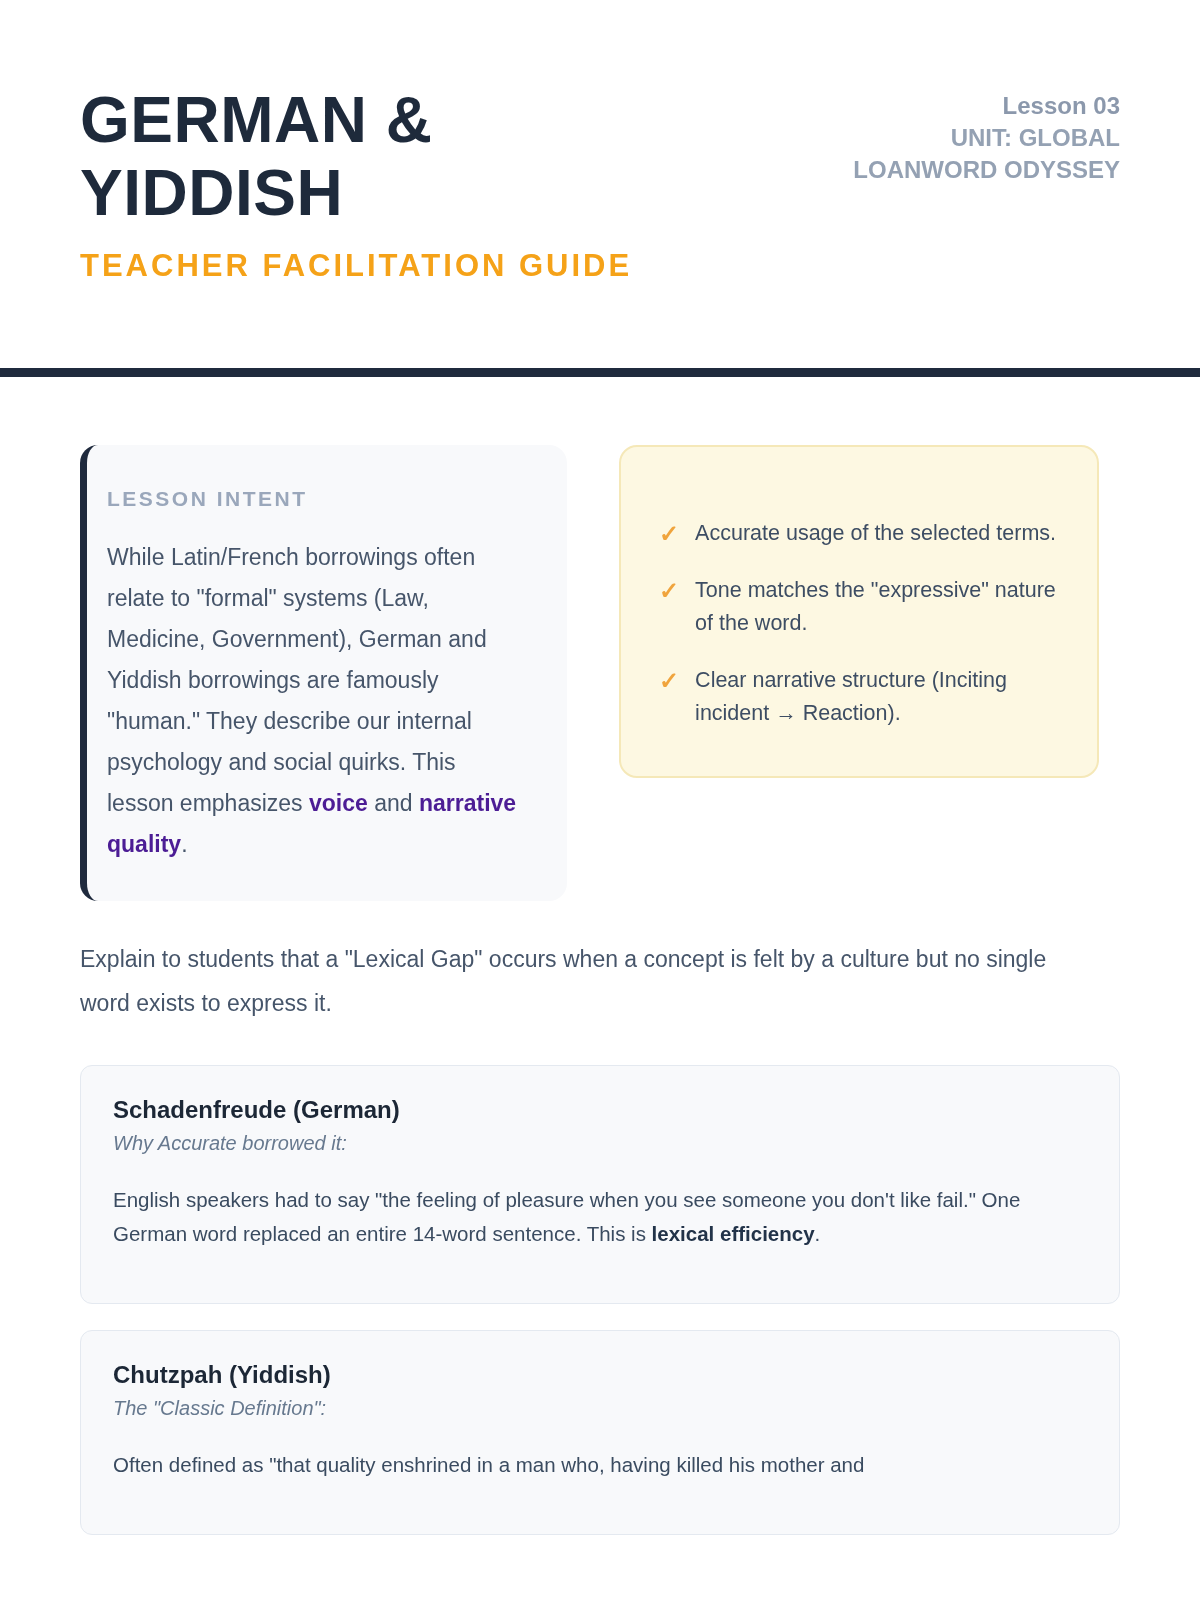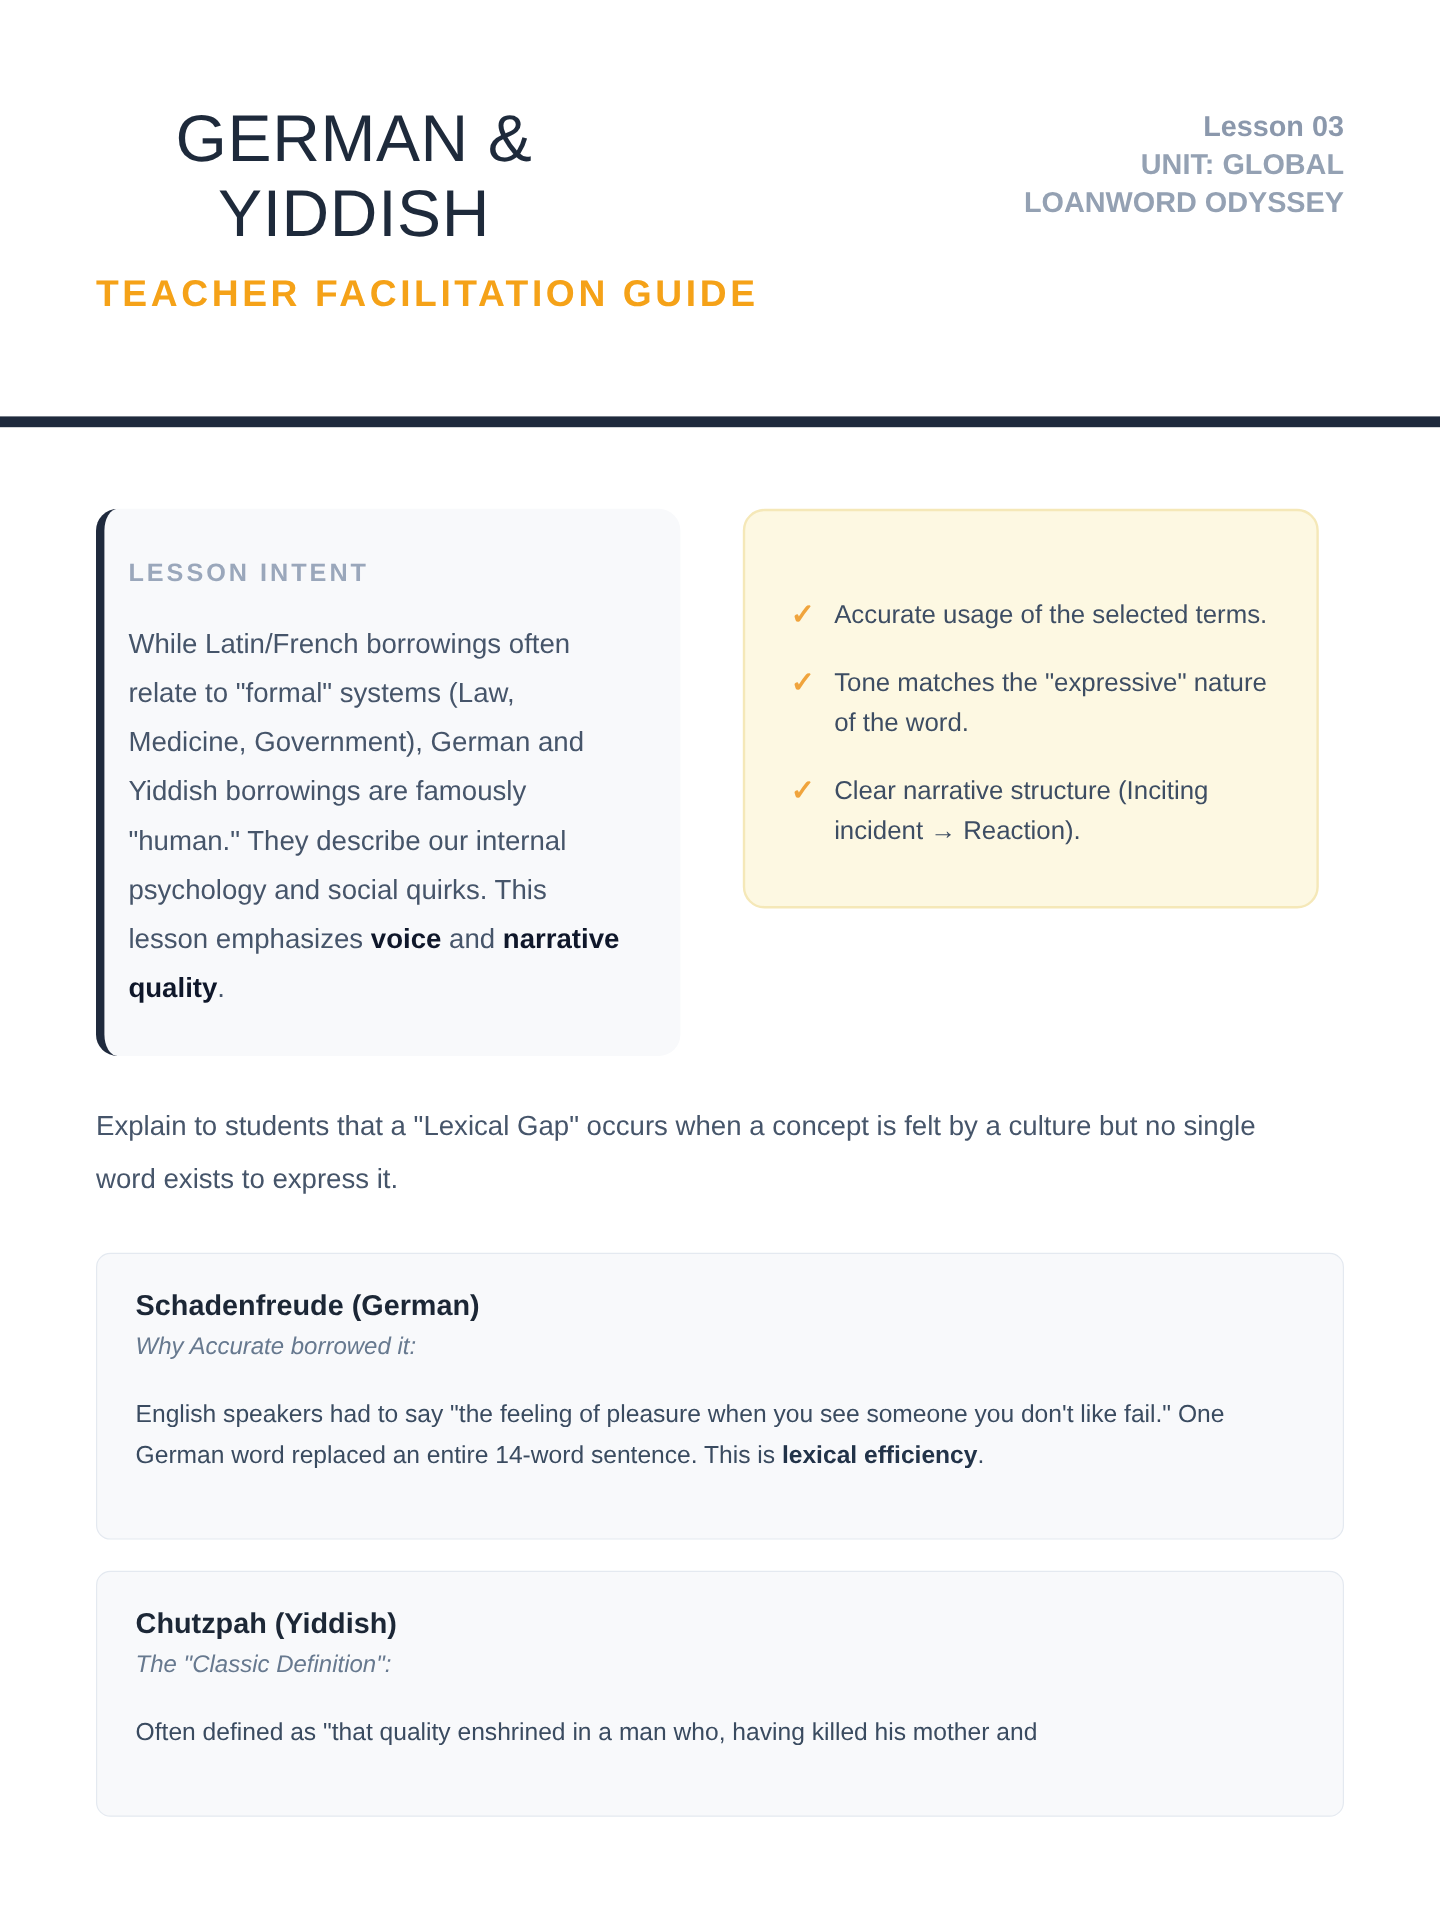--- a/index.html
+++ b/index.html
@@ -18,39 +18,39 @@
     --term-body: #3a4b60;
     --term-subtitle: #67798f;
   }
   * { margin:0; padding:0; box-sizing:border-box; }
   html,body { width:1200px; height:1600px; overflow:hidden; background:#ffffff;
     font-family:"Liberation Sans", sans-serif; }
   .page { padding:84px 80px 0 80px; }
 
   
   .header { display:flex; justify-content:space-between; align-items:flex-start; }
-  .page-title { font-size:55px; font-weight:400; color:var(--heading-navy);
-    line-height:1.14; max-width:430px; letter-spacing:0.5px;text-align:center; }
+  .page-title { font-size:64px; font-weight:700; color:var(--heading-navy);
+    line-height:1.14; max-width:430px; letter-spacing:0.5px; }
   .page-subtitle { margin-top:18px; font-size:31px; font-weight:800;
     color:var(--orange); letter-spacing:3px; }
   .meta { text-align:right; padding-top:6px; }
   .meta-lesson { font-size:24px; font-weight:700; color:#8b98ac; line-height:32px; }
   .meta-unit { font-size:24px; font-weight:700; color:var(--meta-gray);
     line-height:32px; max-width:310px; margin-left:auto; }
 
   .divider { height:9px; background:var(--navy); margin:84px -80px 0 -80px; }
 
   
   .cards-row { display:flex; gap:52px; margin-top:68px; align-items:flex-start; }
   .intent-card { width:487px; background:var(--card-gray-bg); border-radius:18px;
     border-left:7px solid var(--navy); padding:42px 44px 36px 20px; }
   .intent-label { font-size:21px; font-weight:800; letter-spacing:2.5px;
     color:var(--muted-label); }
   .intent-body { margin-top:26px; font-size:23px; line-height:41px; color:var(--body-slate); }
-  .intent-body b { color:#0f172a; }
+  .intent-body b { color:#4c1d95; }
 
   .criteria-card { width:480px; background:var(--card-cream-bg);
     border:2px solid var(--cream-border); border-radius:18px; padding:42px 38px 22px 38px; }
   .criteria-label { font-size:21px; font-weight:800; letter-spacing:1.5px;
     color:var(--orange-deep); }
   .criteria-list { margin-top:28px; }
   .criteria-item { display:flex; gap:16px; margin-bottom:24px; }
   .check { color:var(--check-orange); font-weight:700; font-size:24px; line-height:33px; }
   .criteria-text { font-size:21.5px; line-height:33px; color:#3d4d63; }
 

